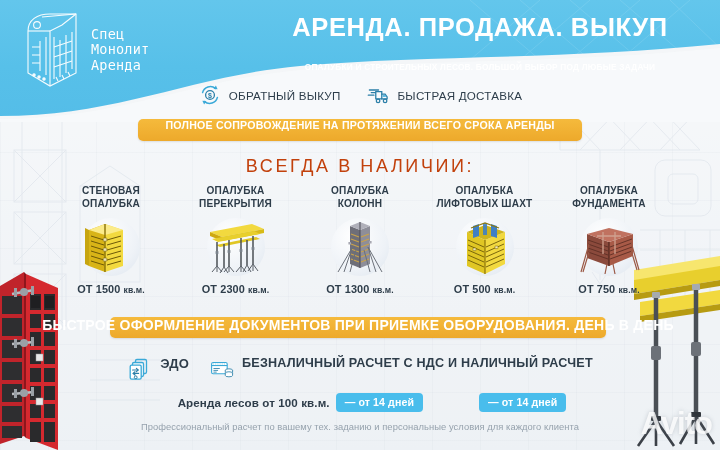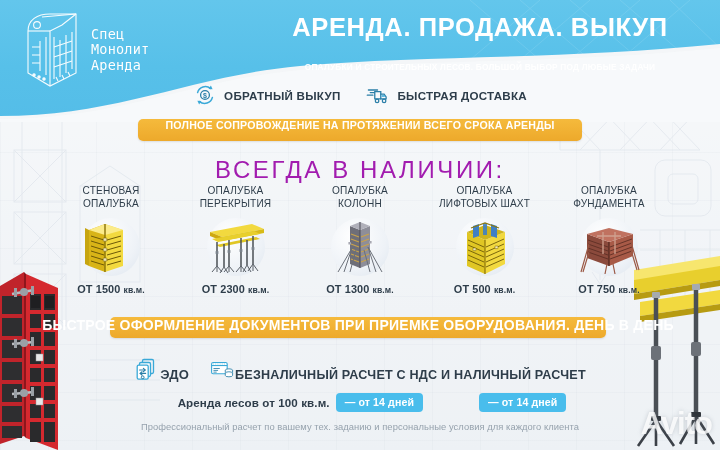--- a/index.html
+++ b/index.html
@@ -35,52 +35,52 @@
   
   .title-wrap{position:absolute;left:250px;top:14px;width:460px;text-align:center;}
   .title{color:#ffffff;font-size:25.5px;font-weight:700;letter-spacing:.6px;line-height:1.05;white-space:nowrap;}
   .subtitle{color:#ffffff;font-size:8.3px;font-weight:700;letter-spacing:.22px;margin-top:21px;white-space:nowrap;}
 
   
   .features{position:absolute;left:0;top:78px;width:720px;height:34px;
     display:flex;align-items:center;justify-content:center;gap:26px;z-index:6;}
   .feat{display:flex;align-items:center;gap:7px;}
   .feat-ico{width:24px;height:24px;flex:none;display:block;}
-  .feat-lbl{font-size:11.6px;font-weight:700;color:#2d3d4a;letter-spacing:.25px;white-space:nowrap;}
+  .feat-lbl{font-size:11.6px;font-weight:400;color:#2d3d4a;letter-spacing:.25px;white-space:nowrap;}
 
   
   .ribbon{position:absolute;display:flex;align-items:flex-start;justify-content:center;
     background:linear-gradient(180deg,#f5ba3c 0%,#eda92b 100%);
     border-radius:5px;color:#ffffff;font-weight:700;letter-spacing:.25px;
     box-shadow:0 1px 2px rgba(0,0,0,.10);z-index:6;white-space:nowrap;}
   .ribbon1{left:138px;top:119px;width:444px;height:22px;font-size:10.6px;}
   .ribbon2{left:110px;top:317px;width:496px;height:21px;font-size:14px;}
 
   
   .stock-head{position:absolute;left:0;top:156px;width:720px;text-align:center;
-    font-size:24px;color:#a21caf;letter-spacing:2.6px;font-weight:400;z-index:5;}
+    font-size:18px;color:#c2410c;letter-spacing:2.6px;font-weight:400;z-index:5;}
 
   
   .products{position:absolute;left:52px;top:185px;width:616px;height:122px;
     display:flex;justify-content:space-between;z-index:5;}
   .prod{width:118px;display:flex;flex-direction:column;align-items:center;}
-  .prod-name{font-size:10.1px;font-weight:400;color:#2e3d4a;text-align:center;
+  .prod-name{font-size:10.1px;font-weight:700;color:#2e3d4a;text-align:center;
     line-height:1.28;letter-spacing:.2px;height:27px;}
   .prod-img{width:92px;height:66px;margin-top:2px;position:relative;}
   .prod-disc{position:absolute;left:50%;top:50%;transform:translate(-50%,-50%);
     width:58px;height:58px;border-radius:50%;
     background:radial-gradient(circle at 38% 32%,#ffffff 0%,#eef2f7 62%,#dde5ee 100%);}
   .prod-svg{position:relative;width:92px;height:66px;display:block;}
   .prod-price{font-size:10.9px;font-weight:700;color:#2e3d4a;margin-top:3px;letter-spacing:.1px;white-space:nowrap;}
   .prod-price small{font-size:8.6px;font-weight:700;}
 
   
   .payrow{position:absolute;left:0;top:352px;width:720px;height:34px;
     display:flex;align-items:center;justify-content:center;gap:20px;z-index:6;}
-  .pay{display:flex;align-items:flex-end;}
+  .pay{display:flex;align-items:flex-start;gap:7px;}
   .pay-ico{width:26px;height:26px;flex:none;display:block;}
   .pay-lbl{font-size:13px;font-weight:700;color:#2e3d4a;letter-spacing:.2px;white-space:nowrap;}
   .pay-lbl.sm{font-size:12.6px;}
 
   
   .terms{position:absolute;left:0;top:391px;width:720px;height:22px;
     display:flex;align-items:center;justify-content:center;gap:56px;z-index:6;padding-left:12px;}
   .term{display:flex;align-items:center;gap:6px;}
   .term-lbl{font-size:11.6px;font-weight:700;color:#2e3d4a;letter-spacing:.1px;white-space:nowrap;}
   .pill{background:#49bdec;color:#ffffff;border-radius:4px;

